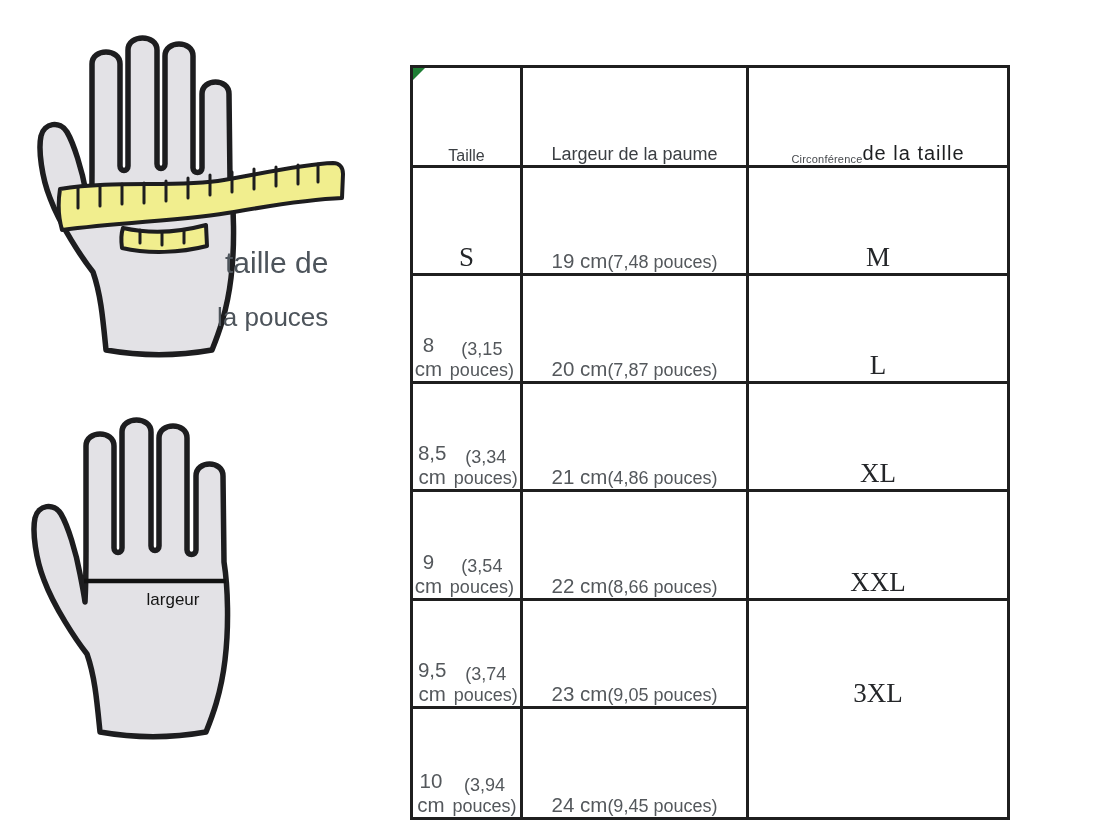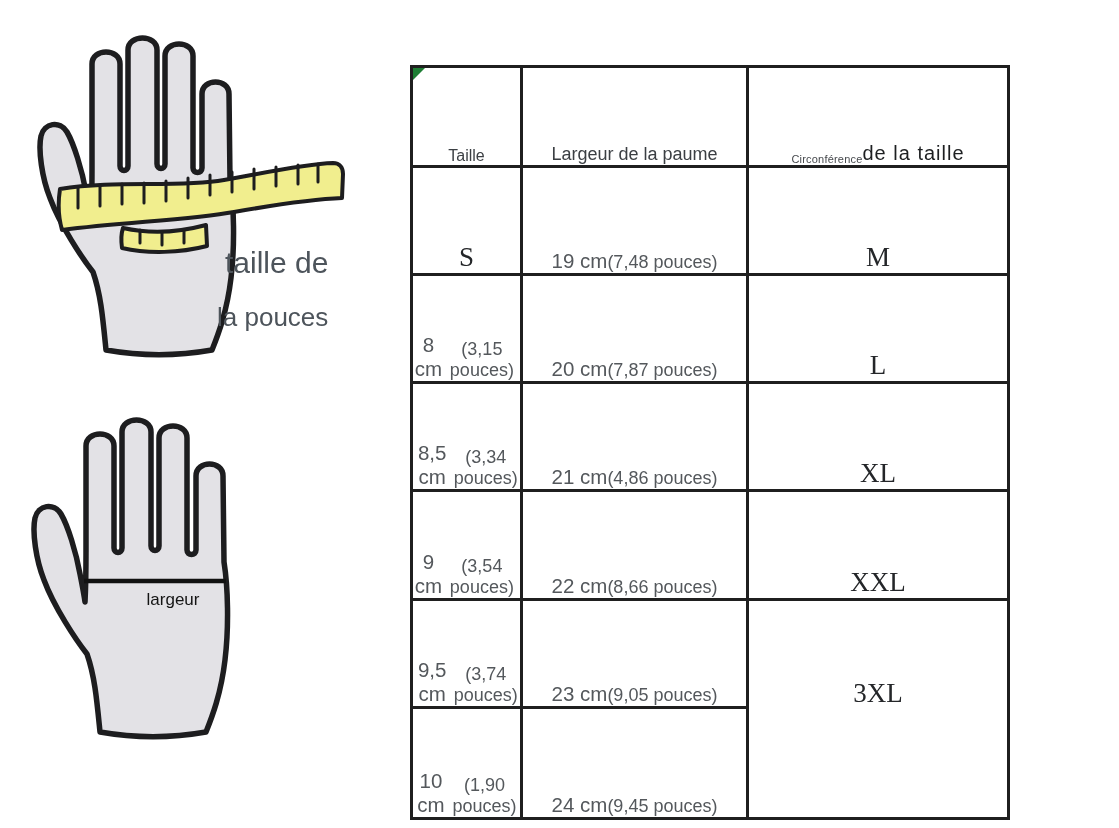--- a/index.html
+++ b/index.html
@@ -277,21 +277,21 @@
     <div class="cell">
       <span class="val-cm">23 cm</span>
       <span class="val-in">(9,05 pouces)</span>
     </div>
 
     <div class="cell row-last">
       <span class="size-letter">3XL</span>
     </div>
     <div class="cell row-last">
       <span class="val-cm">10 cm</span>
-      <span class="val-in">(1,90 pouces)</span>
+      <span class="val-in">(3,94 pouces)</span>
     </div>
     <div class="cell row-last">
       <span class="val-cm">24 cm</span>
       <span class="val-in">(9,45 pouces)</span>
     </div>
 
     <span class="corner-marker"></span>
   </div>
 
 </div>

